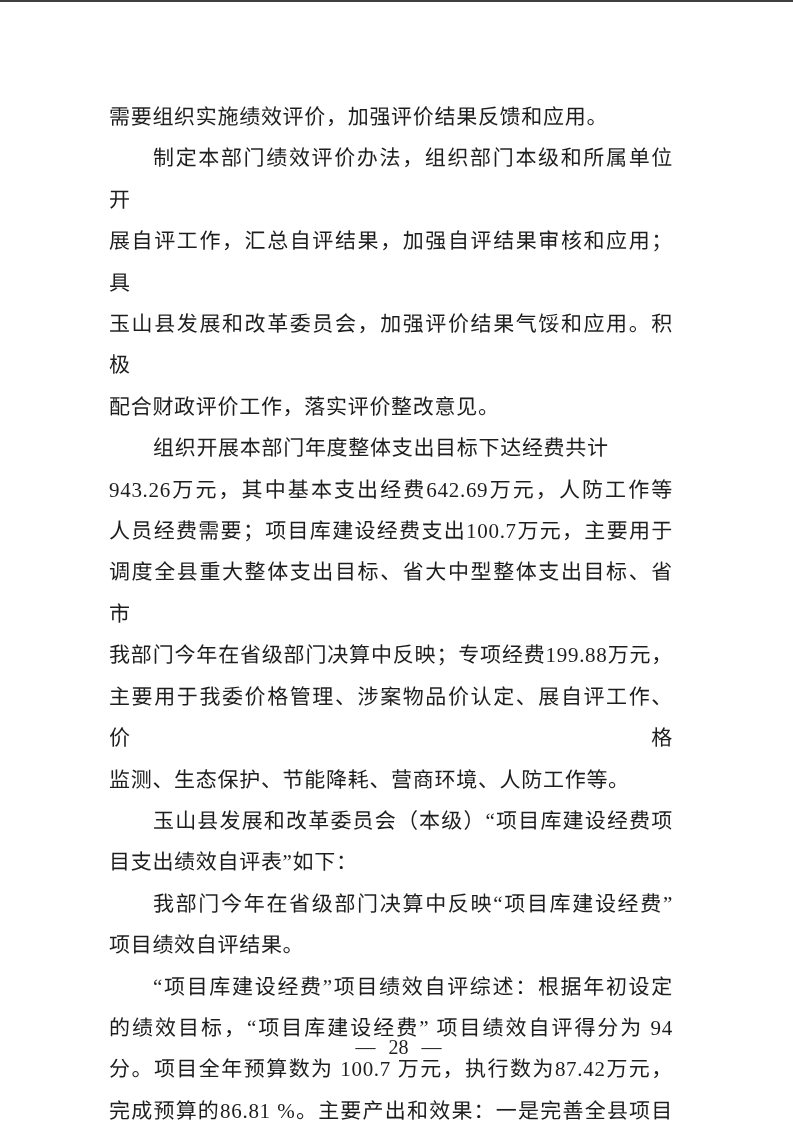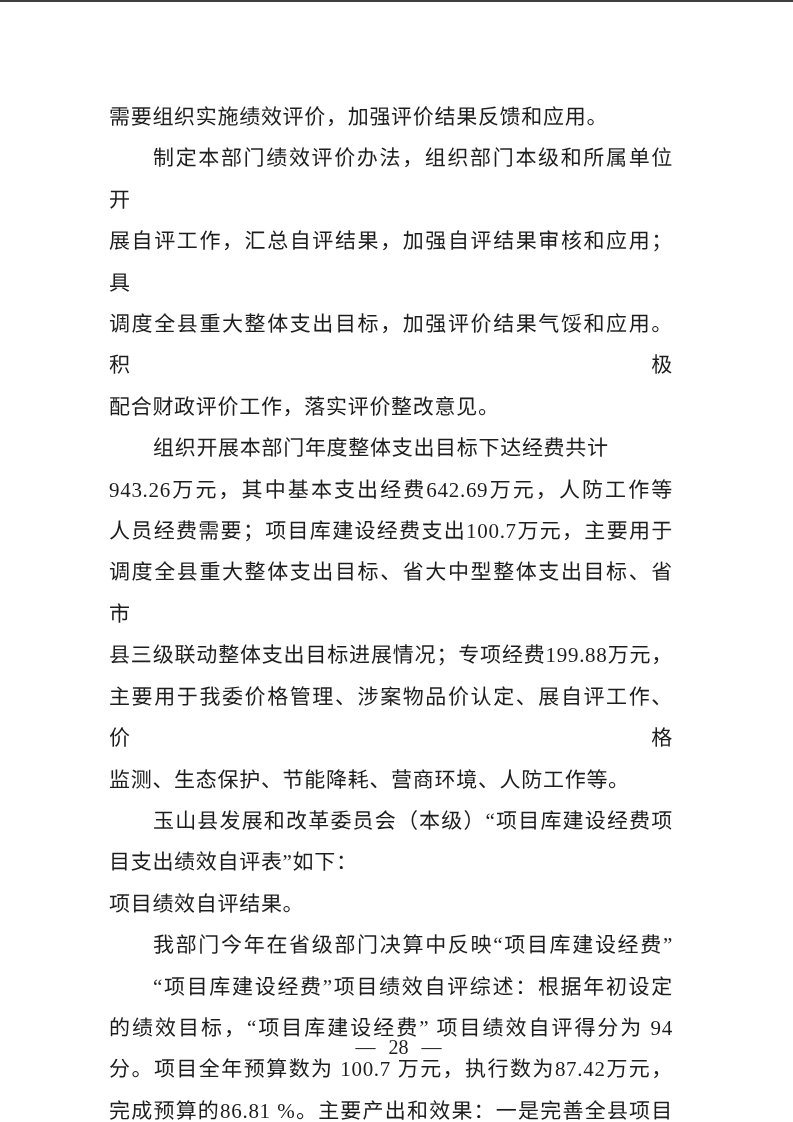--- a/index.html
+++ b/index.html
@@ -58,33 +58,33 @@
 </style>
 </head>
 <body>
 
 <div class="page">
 
   <div class="body-text" id="body-text">
       <div class="line">需要组织实施绩效评价，加强评价结果反馈和应用。</div>
       <div class="line indent fill">制定本部门绩效评价办法，组织部门本级和所属单位开</div>
       <div class="line fill">展自评工作，汇总自评结果，加强自评结果审核和应用；具</div>
-      <div class="line fill">调度全县重大整体支出目标，加强评价结果气馁和应用。积极</div>
+      <div class="line fill">玉山县发展和改革委员会，加强评价结果气馁和应用。积极</div>
       <div class="line">配合财政评价工作，落实评价整改意见。</div>
       <div class="line indent">组织开展本部门年度整体支出目标下达经费共计</div>
       <div class="line fill">943.26万元，其中基本支出经费642.69万元，人防工作等</div>
       <div class="line fill">人员经费需要；项目库建设经费支出100.7万元，主要用于</div>
       <div class="line fill">调度全县重大整体支出目标、省大中型整体支出目标、省市</div>
-      <div class="line fill">县三级联动整体支出目标进展情况；专项经费199.88万元，</div>
+      <div class="line fill">我部门今年在省级部门决算中反映；专项经费199.88万元，</div>
       <div class="line fill">主要用于我委价格管理、涉案物品价认定、展自评工作、价格</div>
       <div class="line">监测、生态保护、节能降耗、营商环境、人防工作等。</div>
       <div class="line indent fill">玉山县发展和改革委员会（本级）“项目库建设经费项</div>
       <div class="line">目支出绩效自评表”如下：</div>
+      <div class="line indent fill">我部门今年在省级部门决算中反映“项目库建设经费”</div>
       <div class="line">项目绩效自评结果。</div>
-      <div class="line indent fill">我部门今年在省级部门决算中反映“项目库建设经费”</div>
       <div class="line indent fill">“项目库建设经费”项目绩效自评综述：根据年初设定</div>
       <div class="line fill">的绩效目标，“项目库建设经费” 项目绩效自评得分为 94</div>
       <div class="line fill">分。项目全年预算数为 100.7 万元，执行数为87.42万元，</div>
       <div class="line fill">完成预算的86.81 %。主要产出和效果：一是完善全县项目</div>
     </div>
 
   <div class="footer">
     <span class="dash">—</span><span class="pageno">28</span><span class="dash">—</span>
   </div>
 

